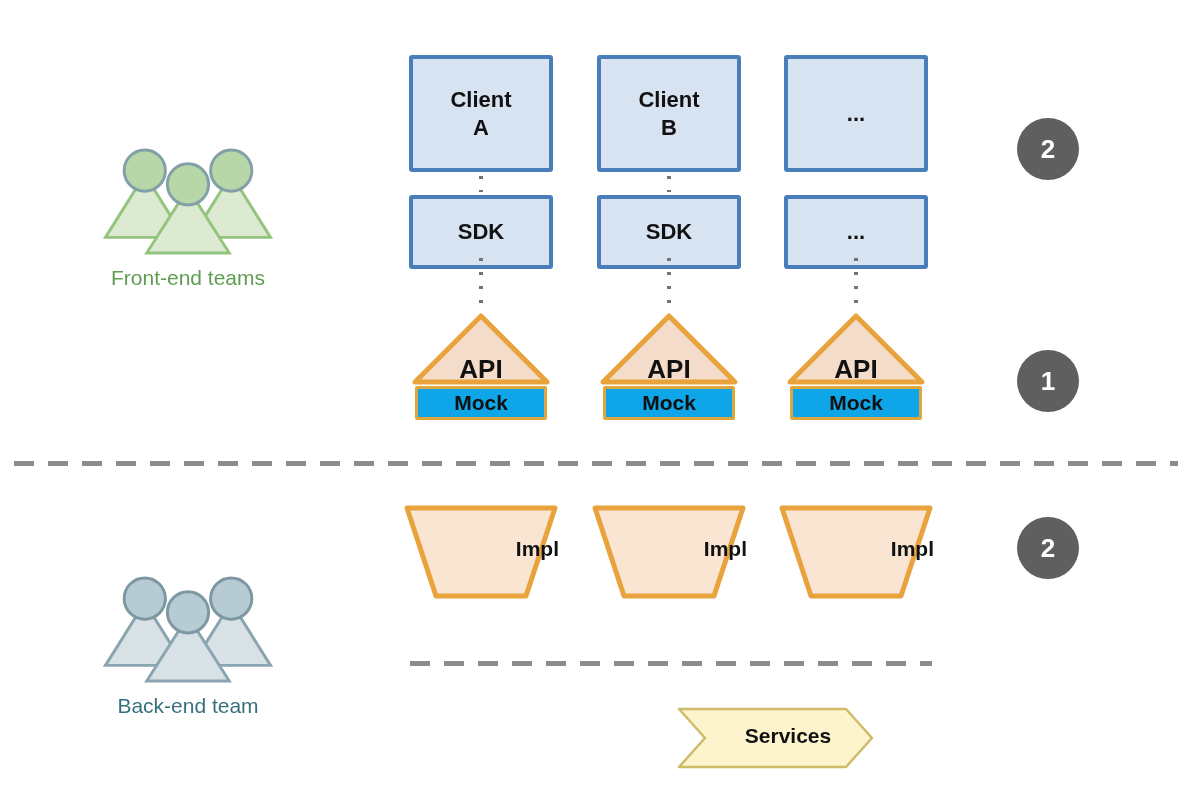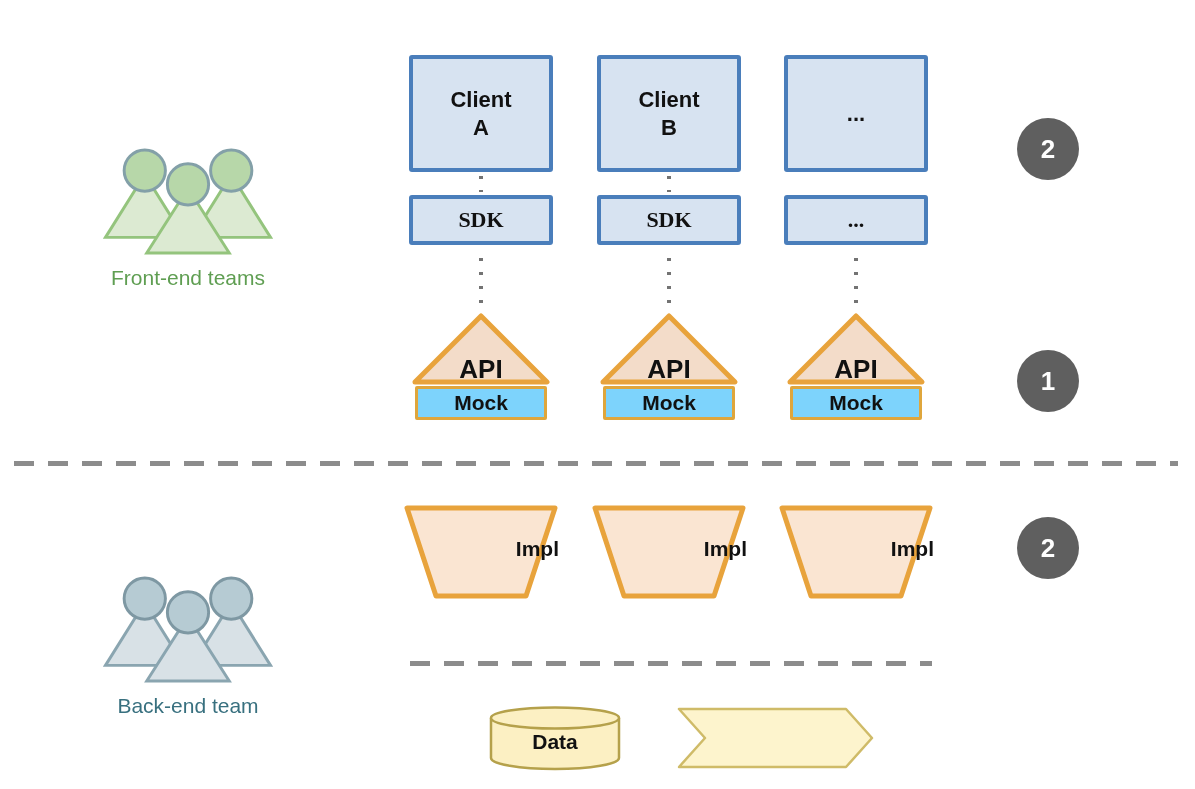--- a/index.html
+++ b/index.html
@@ -4,35 +4,35 @@
 <style>
   html,body{margin:0;padding:0;background:#ffffff;}
   .canvas{position:relative;width:1195px;height:789px;background:#ffffff;overflow:hidden;
           font-family:"Liberation Sans", sans-serif;color:#111;}
 
   
   .bluebox{position:absolute;box-sizing:border-box;background:#d7e3f1;border:4px solid #4a7ebb;
            border-radius:3px;display:flex;align-items:center;justify-content:center;
            font-weight:bold;font-size:22px;line-height:1.25;text-align:center;white-space:pre-line;}
   .client{top:55px;width:144px;height:117px;}
-  .sdk{top:195px;width:144px;height:50px;font-family:Liberation Serif, serif;}
+  .sdk{top:195px;width:144px;height:74px;}
   .colx1{left:409px;}.colx2{left:597px;}.colx3{left:784px;}
 
   
   .vdots{position:absolute;width:4px;
          background-image:repeating-linear-gradient(to bottom,#737373 0px,#737373 3px,transparent 3px,transparent 14px);}
   .gapdots{top:176px;height:16px;}
   .conndots{top:258px;height:55px;}
   .dotx1{left:479px;}.dotx2{left:667px;}.dotx3{left:854px;}
 
   
   .triwrap{position:absolute;top:312px;width:140px;height:75px;}
   .trix1{left:411px;}.trix2{left:599px;}.trix3{left:786px;}
   .api-label{position:absolute;left:0;right:0;top:42px;text-align:center;font-weight:bold;font-size:26px;}
-  .mock{position:absolute;top:386px;width:132px;height:34px;box-sizing:border-box;background:#7dd3fc;
+  .mock{position:absolute;top:386px;width:132px;height:34px;box-sizing:border-box;background:#0ea5e9;
         border:3px solid #dfa63c;border-radius:2px;display:flex;align-items:center;justify-content:center;
         font-weight:bold;font-size:21px;}
   .mockx1{left:415px;}.mockx2{left:603px;}.mockx3{left:790px;}
 
   
   .trapwrap{position:absolute;top:504px;width:156px;height:96px;}
   .trapx1{left:403px;}.trapx2{left:591px;}.trapx3{left:778px;}
   .impl-label{position:absolute;left:0;right:0;top:33px;text-align:right;font-weight:bold;font-size:21px;}
 
   
@@ -150,27 +150,21 @@
   </div>
   <div class="trapwrap trapx3">
     <svg width="156" height="96" viewBox="0 0 156 96">
         <polygon points="4,4 152,4 123,92 33,92" fill="#fae5d2" stroke="#e8a33c" stroke-width="5" stroke-linejoin="round"></polygon>
       </svg>
     <div class="impl-label">Impl</div>
   </div>
 
   <div class="hdash dash-backend"></div>
 
-  <div class="shapewrap cylwrap">
-    <svg width="134" height="70" viewBox="0 0 134 70">
-      <path d="M3 14 L3 54 A64 11 0 0 0 131 54 L131 14" fill="#fcf0c3" stroke="#b5a14b" stroke-width="2.5"></path>
-      <ellipse cx="67" cy="14" rx="64" ry="10.5" fill="#fcf0c3" stroke="#b5a14b" stroke-width="2.5"></ellipse>
-    </svg>
-    <div class="cyl-label">Data</div>
-  </div>
 
   <div class="shapewrap svcwrap">
     <svg width="200" height="64" viewBox="0 0 200 64">
       <polygon points="3,3 170,3 196,32 170,61 3,61 29,32" fill="#fdf4cd" stroke="#cfbb68" stroke-width="2.5" stroke-linejoin="round"></polygon>
     </svg>
+    <div class="svc-label">Services</div>
   </div>
 
 </div>
 
 </body></html>

